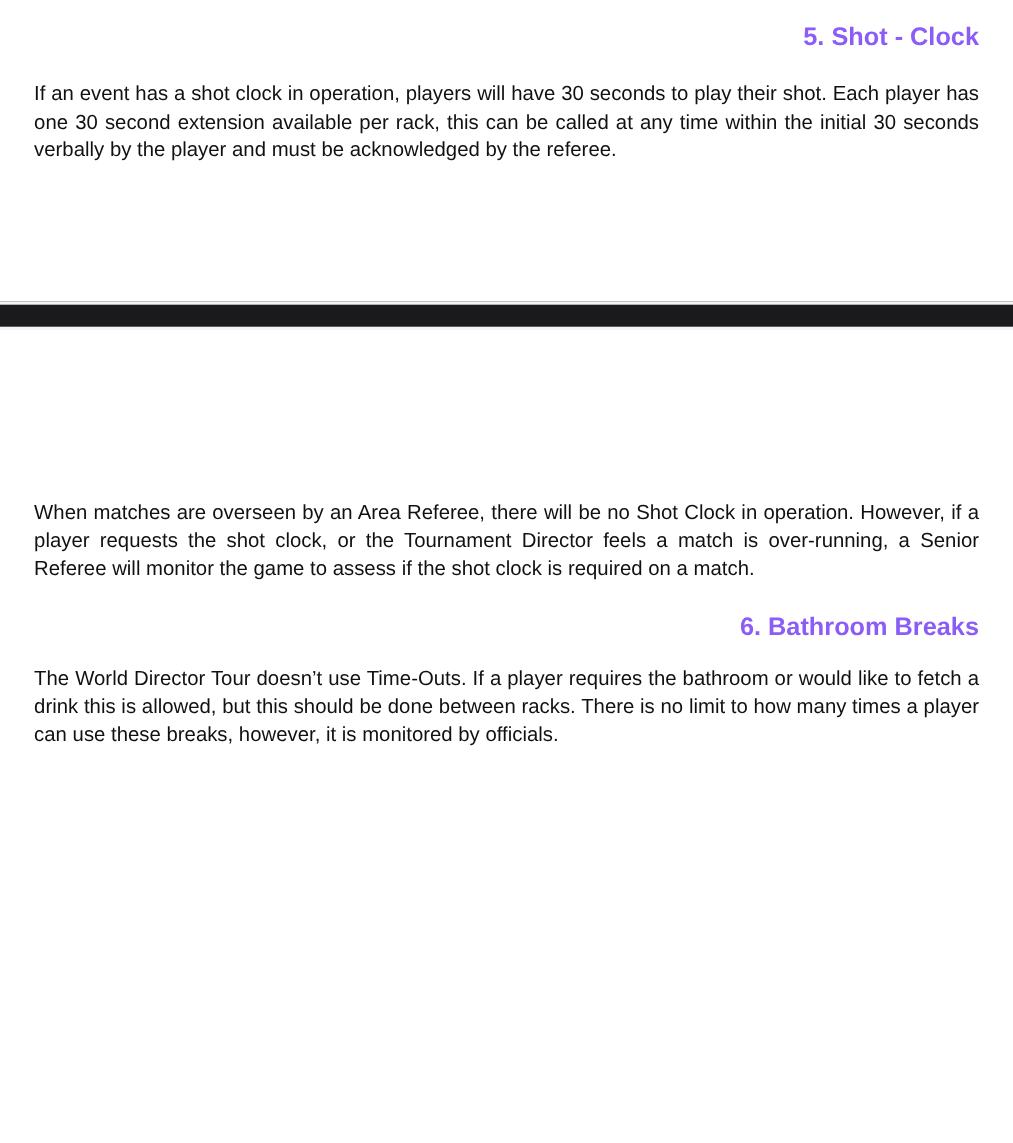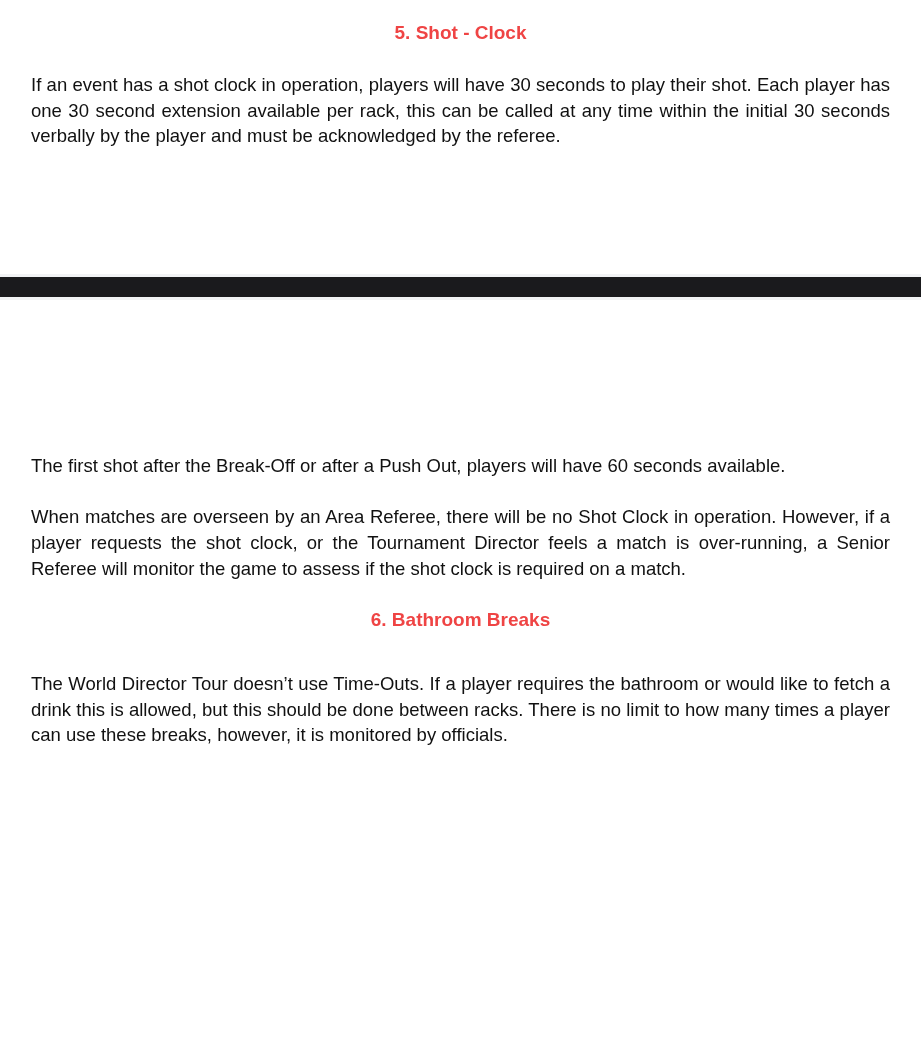--- a/index.html
+++ b/index.html
@@ -9,29 +9,29 @@
     height: 1039px;
     overflow: hidden;
     background: #ffffff;
     color: #111111;
     font-family: "Liberation Sans", "DejaVu Sans", sans-serif;
     font-size: 18.5px;
     line-height: 25.6px;
     padding: 20px 31px 0 31px;
   }
   .section-heading {
-    font-size: 19px;
+    font-size: 23px;
     font-weight: bold;
     line-height: 26px;
     margin: 0 0 26px 0;
-    text-align: center;
-    color: #ef4444;
+    text-align: right;
+    color: #8b5cf6;
   }
   .section-heading.tight {
-    margin-bottom: 38px;
+    margin-bottom: 22px;
   }
   p.body-para {
     margin: 16px 0 26px 0;
     text-align: justify;
   }
   .media-strip {
     margin: 125px -31px 153px -31px;
     height: 26px;
     background: #1a1a1d;
     border-top: 3px solid #f2f3f5;
@@ -42,21 +42,20 @@
 <body>
 
 <div>
 
   <h2 class="section-heading">5. Shot - Clock</h2>
 
   <p class="body-para">If an event has a shot clock in operation, players will have 30 seconds to play their shot. Each player has one 30 second extension available per rack, this can be called at any time within the initial 30 seconds verbally by the player and must be acknowledged by the referee.</p>
 
   <div class="media-strip" style="background-color: rgb(26, 26, 29);"></div>
 
-  <p class="body-para">The first shot after the Break-Off or after a Push Out, players will have 60 seconds available.</p>
 
 
 
   <p class="body-para">When matches are overseen by an Area Referee, there will be no Shot Clock in operation. However, if a player requests the shot clock, or the Tournament Director feels a match is over-running, a Senior Referee will monitor the game to assess if the shot clock is required on a match.</p>
 
   <h2 class="section-heading tight">6. Bathroom Breaks</h2>
 
   <p class="body-para">The World Director Tour doesn’t use Time-Outs. If a player requires the bathroom or would like to fetch a drink this is allowed, but this should be done between racks. There is no limit to how many times a player can use these breaks, however, it is monitored by officials.</p>
 
 </div>

